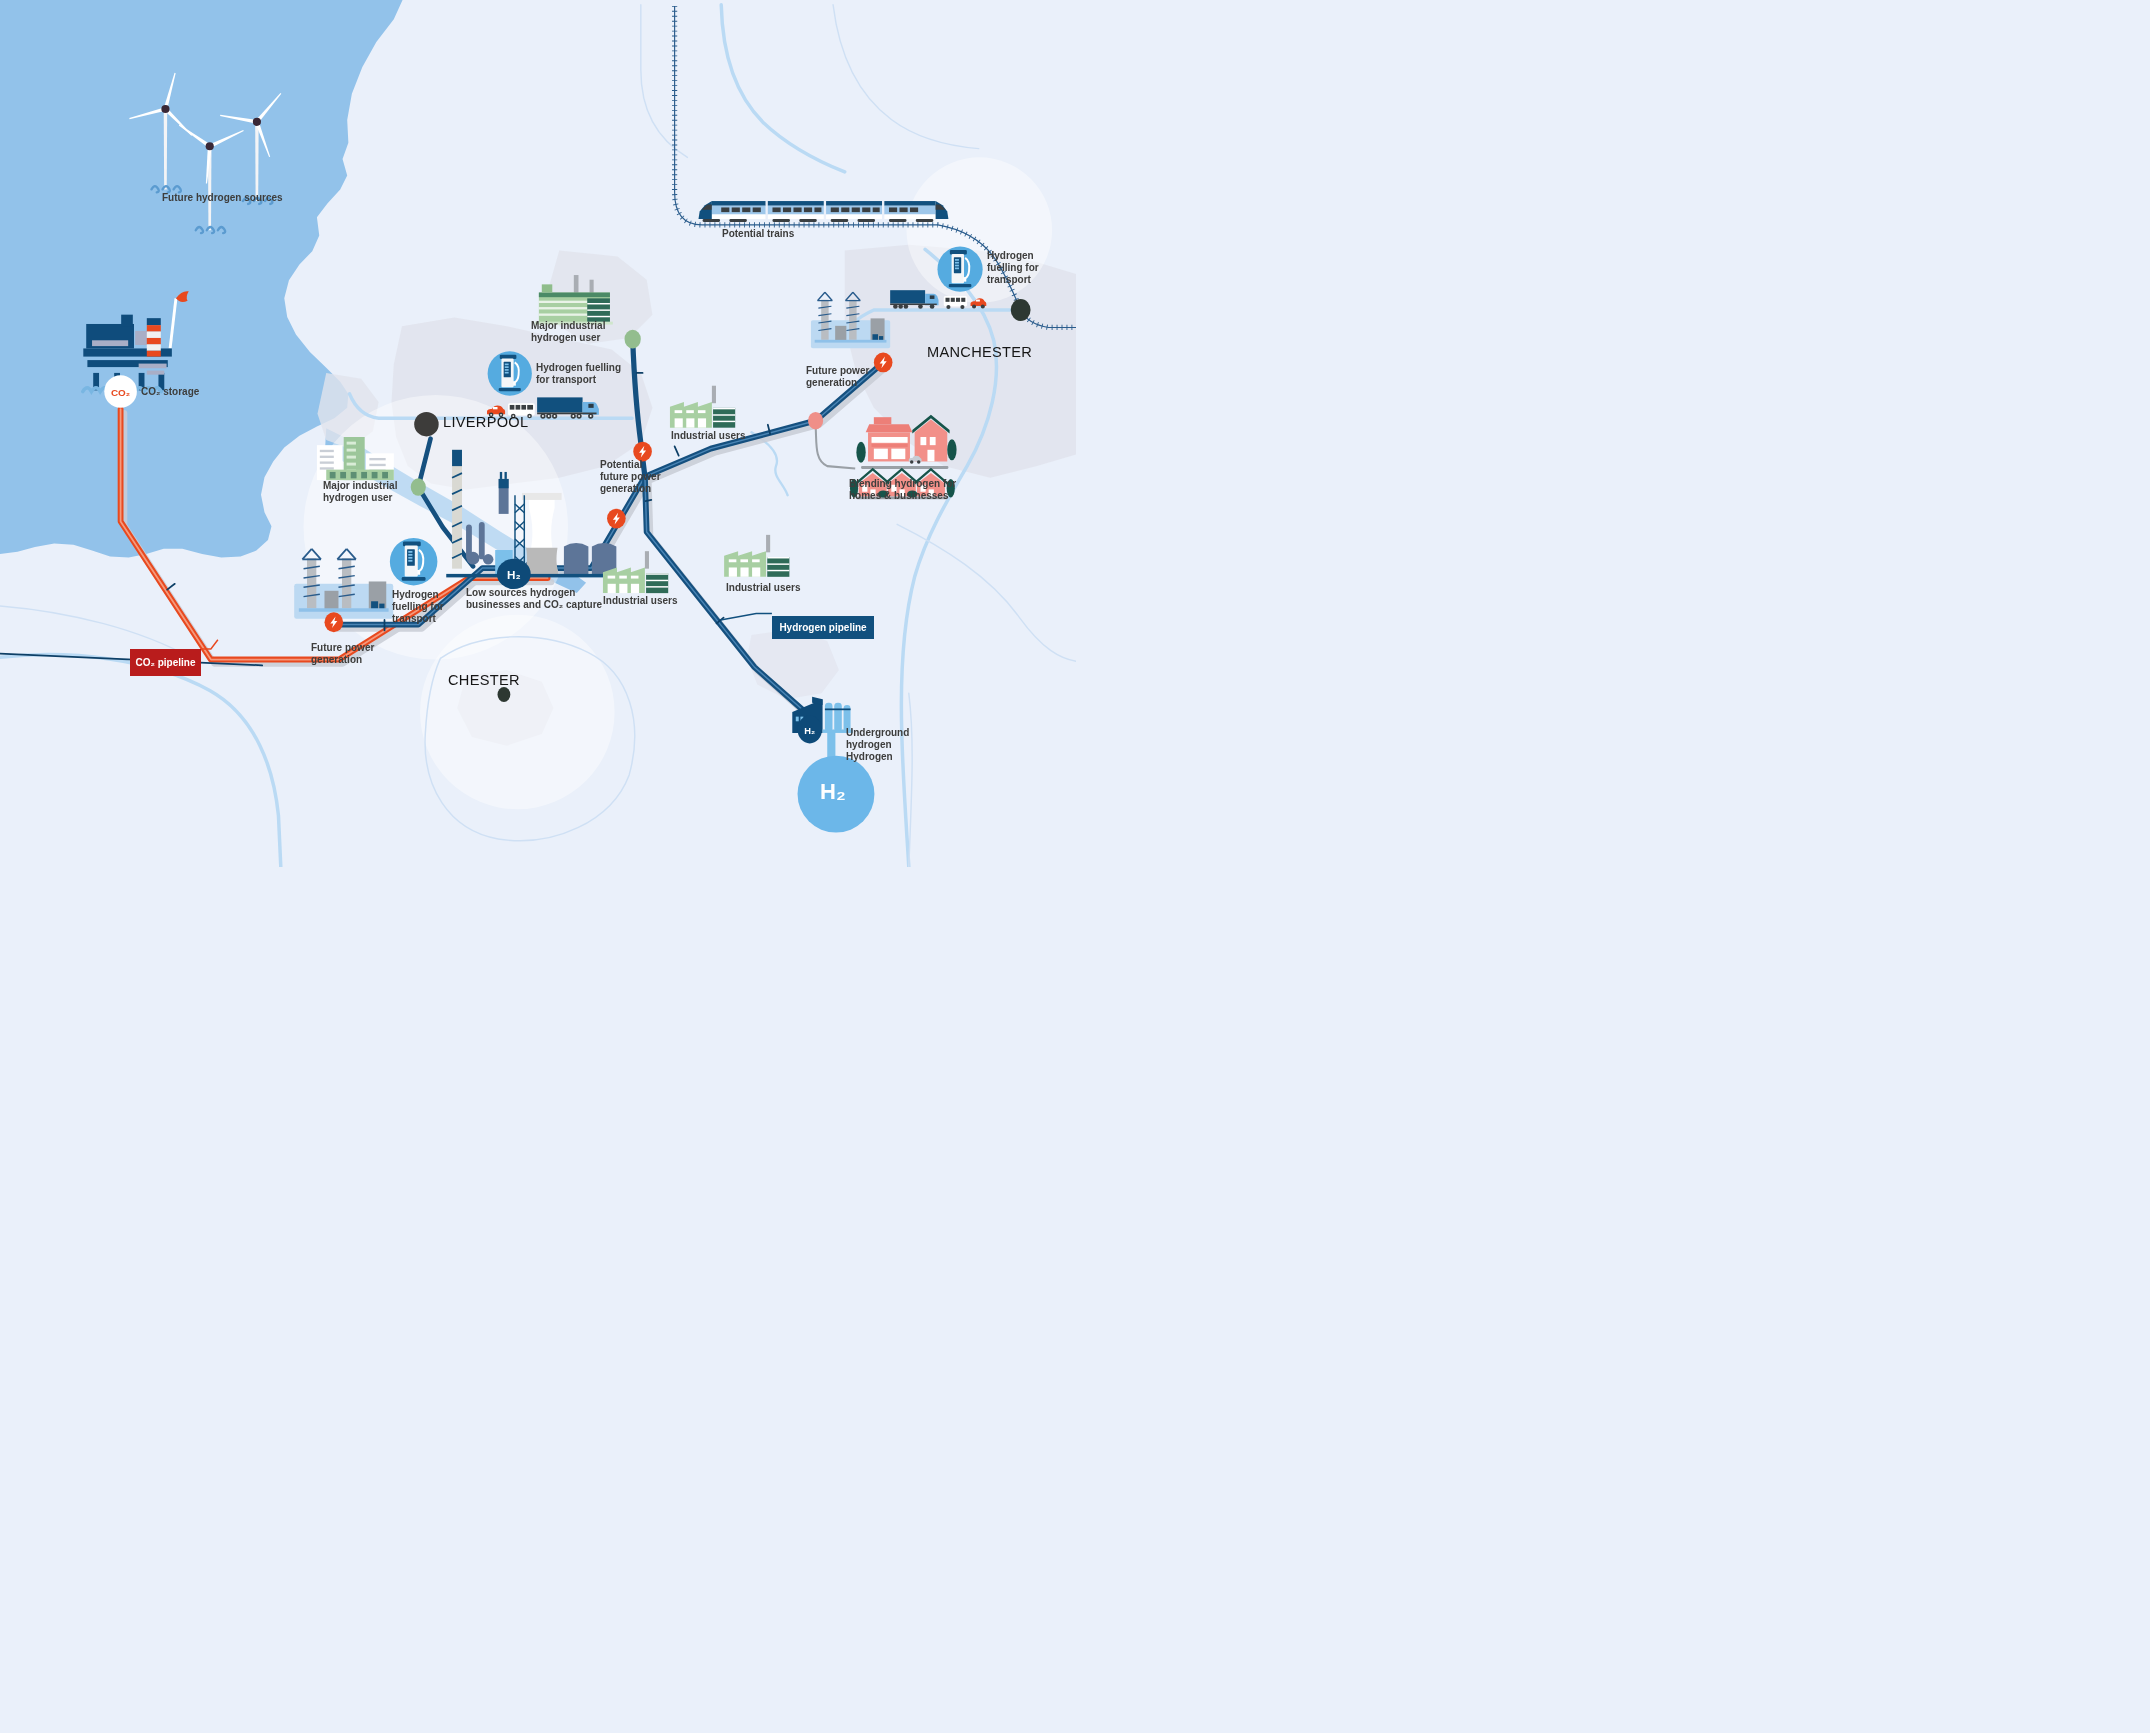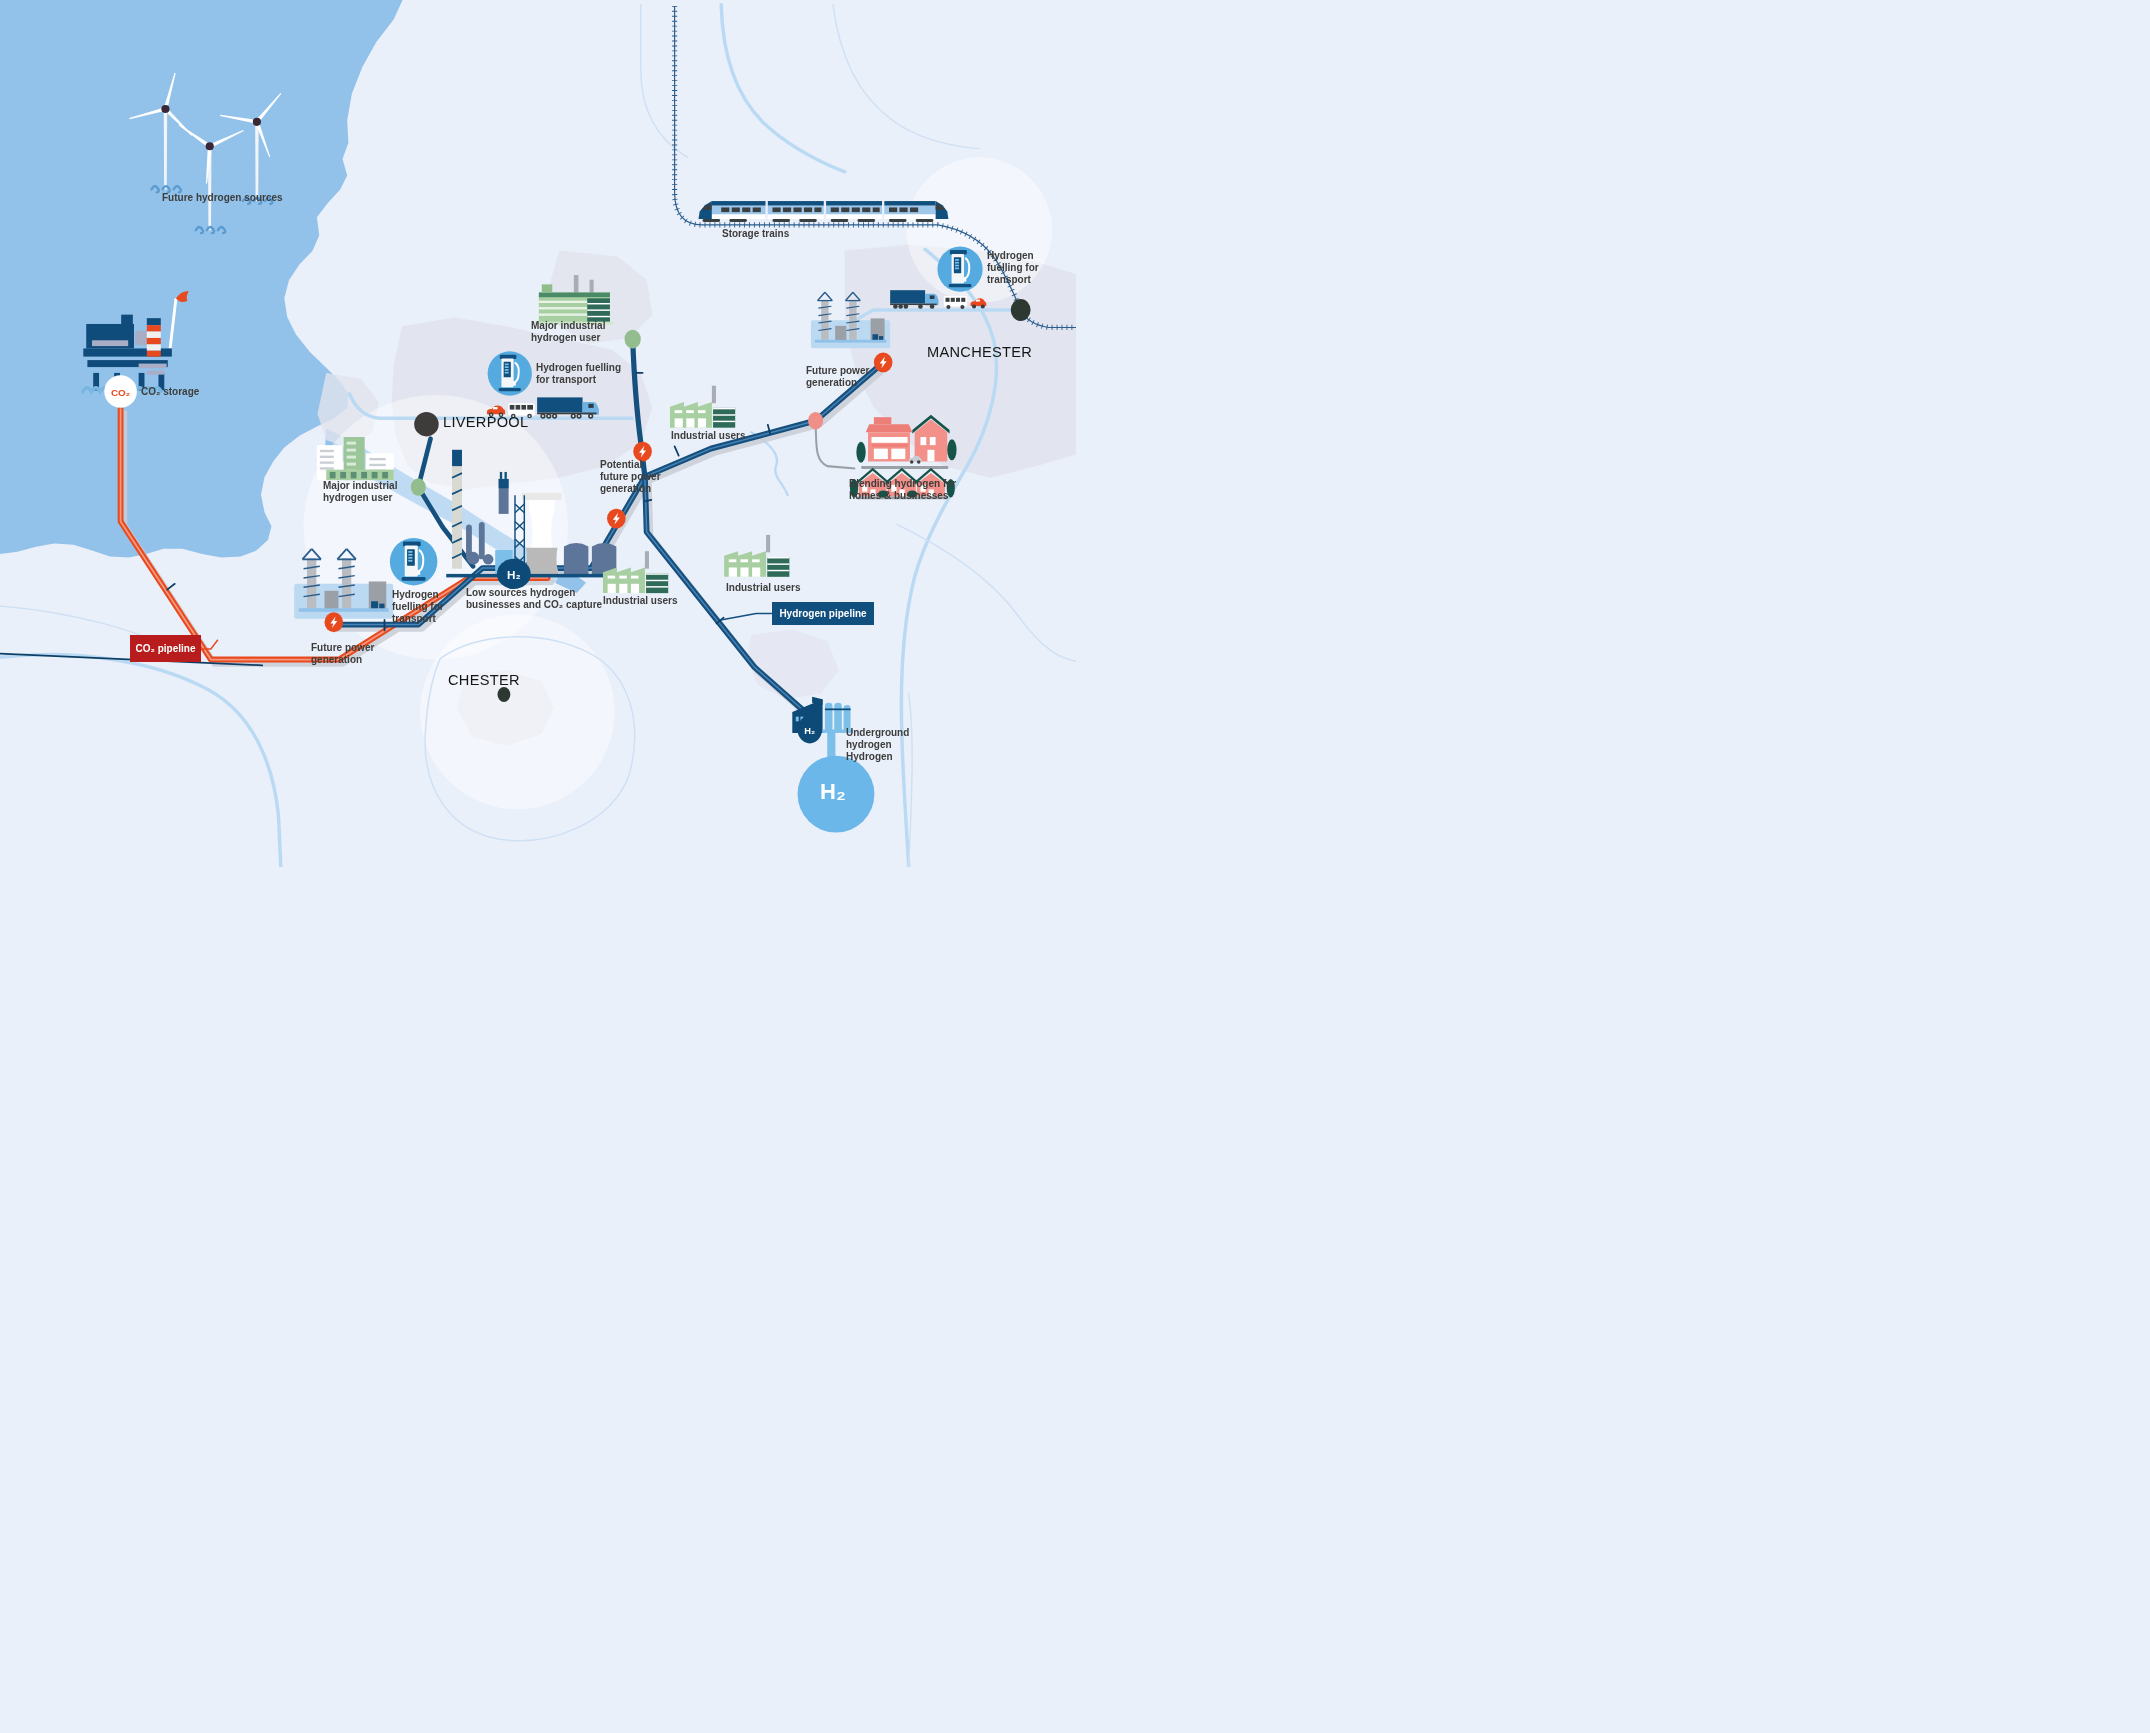--- a/index.html
+++ b/index.html
@@ -4,21 +4,21 @@
 <style>
   html,body{margin:0;padding:0;background:#eaf0fa;}
   #stage{position:relative;width:1076px;height:867px;overflow:hidden;
          font-family:"Liberation Sans",sans-serif;background:#eaf0fa;}
   #basemap{position:absolute;left:0;top:0;}
   .lbl{position:absolute;font:600 10px/12.2px "Liberation Sans",sans-serif;
        color:#3d3d3c;white-space:nowrap;}
   .city{position:absolute;font:400 14.6px/15px "Liberation Sans",sans-serif;
         color:#161616;letter-spacing:0.3px;white-space:nowrap;text-align:center;}
   .tag{position:absolute;display:flex;align-items:center;justify-content:center;
-       color:#fff;font:700 10px "Liberation Sans",sans-serif;white-space:nowrap;}
+       color:#fff;font:700 10px "Liberation Sans",sans-serif;white-space:nowrap;margin-top:14px;}
   .tag.orange{background:#b91c1c;}
   .tag.navy{background:#11507e;}
   .bigH2{position:absolute;color:#fff;font:700 22px "Liberation Sans",sans-serif;}
 </style>
 </head>
 <body>
 
 <div id="stage">
 
 <svg id="basemap" width="1076" height="867" viewBox="0 0 1847 1488">
@@ -651,21 +651,21 @@
   <div>future power</div>
   <div>generation</div>
 </div>
 
 <div class="lbl" style="left:603px;top:595px">Industrial users</div>
 
 <div class="lbl" style="left:726px;top:582px">Industrial users</div>
 
 <div class="tag navy" style="left:772px;top:602px;width:102px;height:23px">Hydrogen pipeline</div>
 
-<div class="lbl" style="left:722px;top:228px">Storage trains</div>
+<div class="lbl" style="left:722px;top:228px">Potential trains</div>
 
 <div class="lbl" style="left:987px;top:250px">
   <div>Hydrogen</div>
   <div>fuelling for</div>
   <div>transport</div>
 </div>
 
 <div class="city" style="left:927px;top:345px">MANCHESTER</div>
 
 <div class="lbl" style="left:806px;top:365px">

